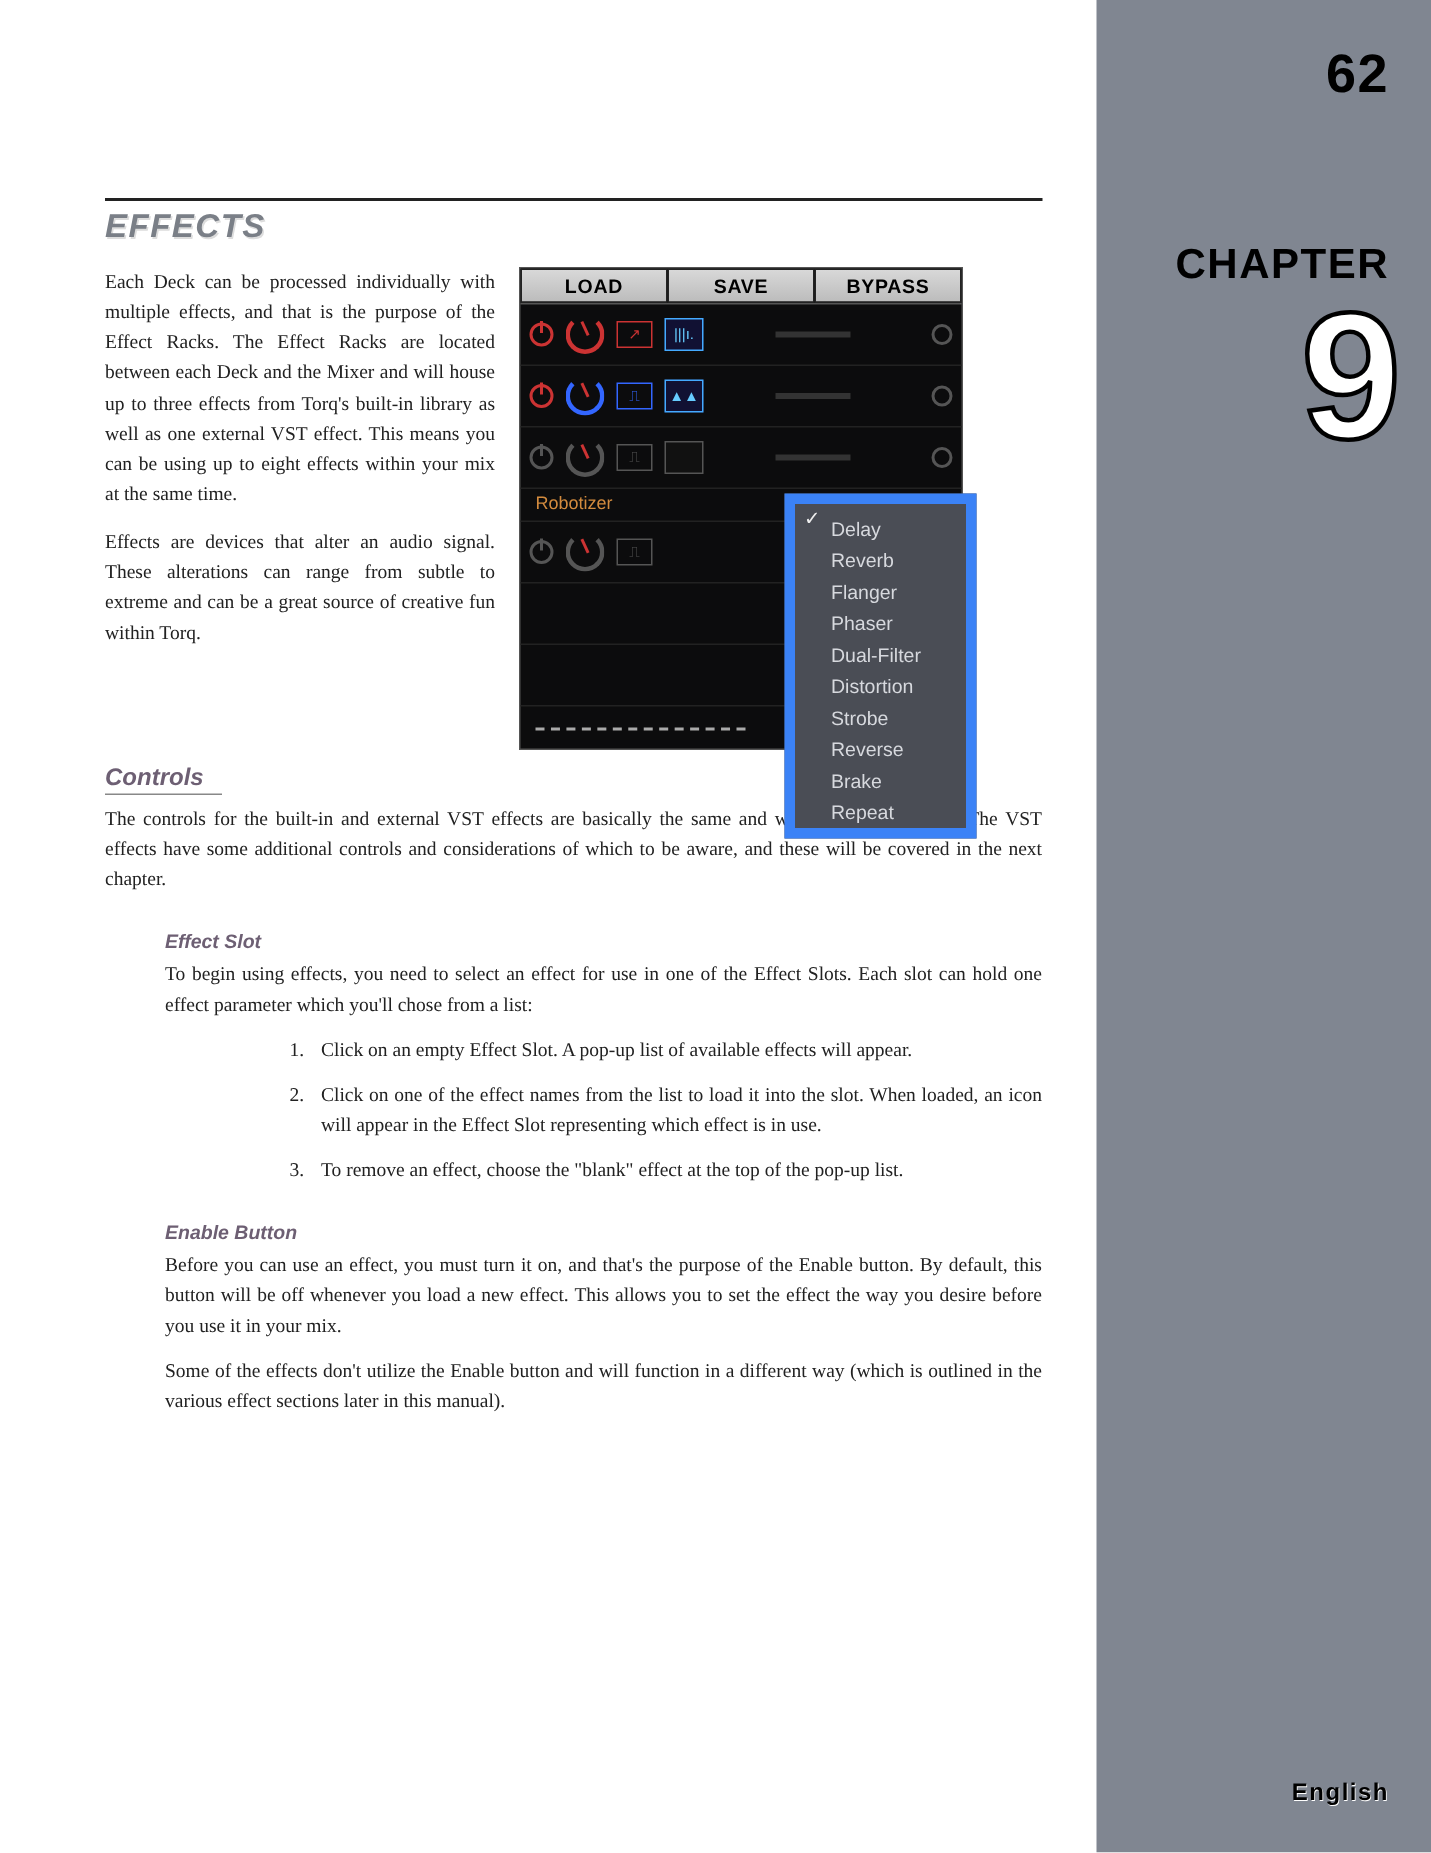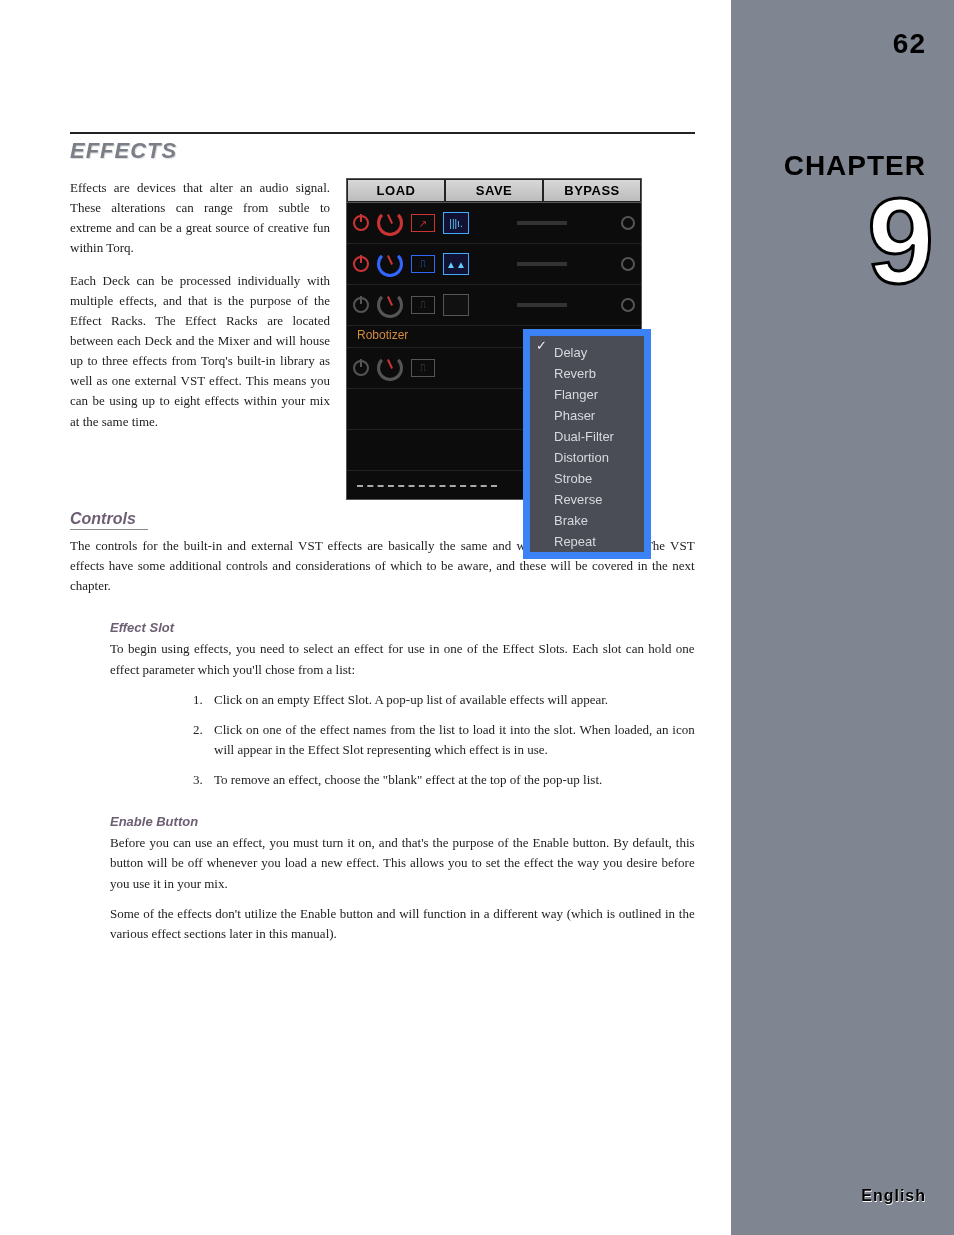--- a/index.html
+++ b/index.html
@@ -22,21 +22,21 @@
     position: relative;
     padding: 28px 28px 30px 28px;
     display: flex;
     flex-direction: column;
     justify-content: space-between;
     align-items: flex-end;
   }
   .page-number {
     font-family: Arial, Helvetica, sans-serif;
     font-weight: bold;
-    font-size: 28px;
+    font-size: 36px;
     color: #000;
     text-align: right;
     letter-spacing: 1px;
   }
   .chapter-block {
     text-align: right;
     margin-top: 90px;
     align-self: flex-end;
     margin-left: 25px;
   }
@@ -179,22 +179,22 @@
 </style>
 </head>
 <body>
 
 <div class="page-left">
   <hr class="top-rule">
   <div class="h1-effects">EFFECTS</div>
 
   <div class="intro-row">
     <div class="intro-text">
+      <p>Each Deck can be processed individually with multiple effects, and that is the purpose of the Effect Racks. The Effect Racks are located between each Deck and the Mixer and will house up to three effects from Torq's built-in library as well as one external VST effect. This means you can be using up to eight effects within your mix at the same time.</p>
       <p>Effects are devices that alter an audio signal. These alterations can range from subtle to extreme and can be a great source of creative fun within Torq.</p>
-      <p>Each Deck can be processed individually with multiple effects, and that is the purpose of the Effect Racks. The Effect Racks are located between each Deck and the Mixer and will house up to three effects from Torq's built-in library as well as one external VST effect. This means you can be using up to eight effects within your mix at the same time.</p>
     </div>
 
     <div class="figure">
       <div class="fx-header">
         <button>LOAD</button>
         <button>SAVE</button>
         <button>BYPASS</button>
       </div>
       <div class="fx-row c-red">
         <span class="pwr"></span>

